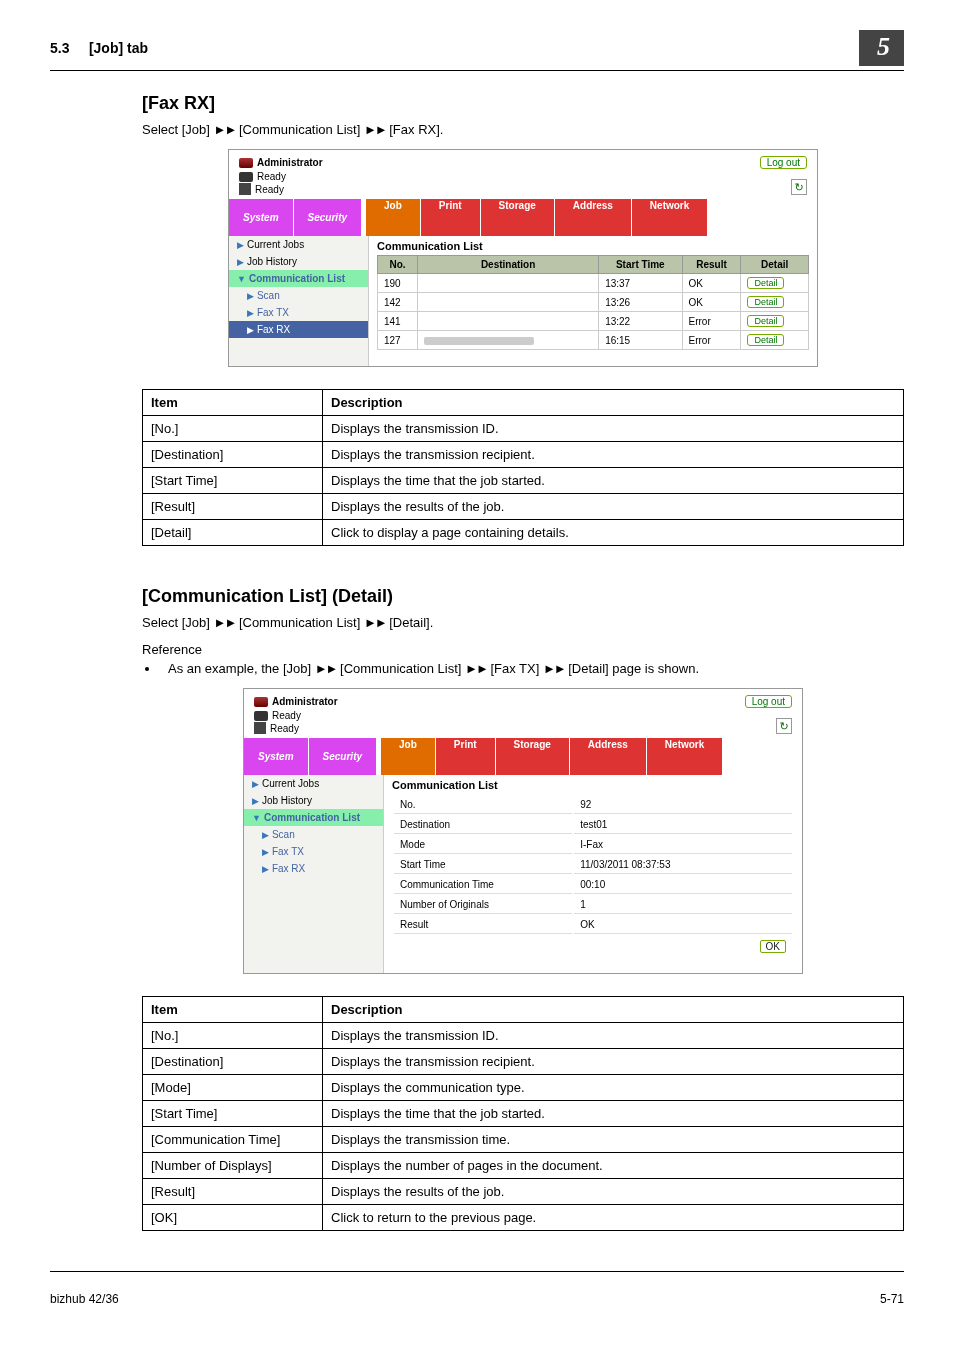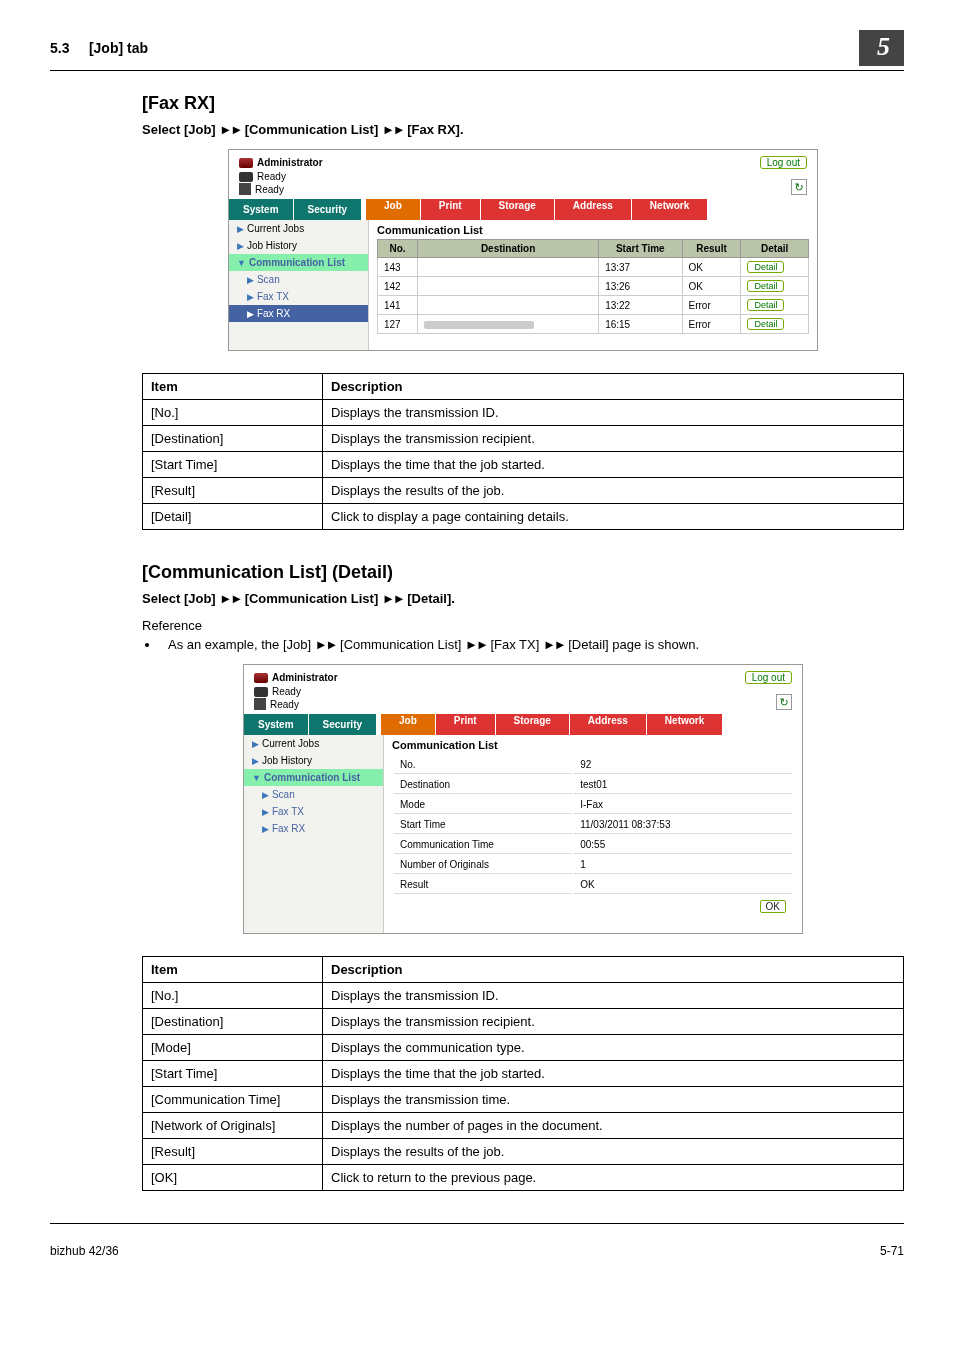--- a/index.html
+++ b/index.html
@@ -28,21 +28,21 @@
     font-style: italic;
     padding: 2px 14px 4px 18px;
     font-family: Georgia, 'Times New Roman', serif;
   }
   .content { margin-left: 92px; }
   h2.section-title {
     font-size: 18px;
     font-weight: bold;
     margin: 0 0 8px 0;
   }
-  .intro { font-size: 13px; margin: 0 0 12px 0; font-weight: bold; }
+  .intro { font-size: 13px; margin: 0 0 12px 0; }
   .arrows { letter-spacing: -2px; }
   .reference { font-size: 13px; margin: 6px 0 4px 0; }
   ul.bullet { margin: 0 0 12px 18px; padding: 0; }
   ul.bullet li { margin-bottom: 4px; padding-left: 8px; }
 
   
   .sshot {
     border: 1px solid #999;
     background: #fff;
     margin: 8px auto 22px auto;
@@ -61,21 +61,21 @@
     border: 1px solid #7a0; border-radius: 3px; padding: 0 6px; color: #070; font-size: 10px; display:inline-block;text-align:center;
   }
   .ss-status { padding: 0 10px 4px 10px; display:flex; justify-content: space-between; align-items:flex-end;}
   .ready-block { display:flex; flex-direction:column; gap:1px;}
   .ready-line { display:flex; align-items:center; gap:4px; font-size:10px;}
   .printer-icon { width:14px; height:10px; background:#333; border-radius:2px; }
   .paper-icon { width:12px; height:12px; background:#444; }
   .refresh-icon { width:16px; height:16px; border:1px solid #999; display:flex; align-items:center; justify-content:center; color:#060; font-size:11px; }
   .tabbar { display:flex; font-size:10px; font-weight:bold; color:#fff; }
   .tabbar .nav-left { display:flex; }
-  .tabbar .nav-left div { padding:5px 14px; background:#0f766e; border-right:1px solid #fff;}
+  .tabbar .nav-left div { padding:13px 14px; background:#d946ef; border-right:1px solid #fff;font-style:italic;}
   .tab { padding:1px 18px; text-align:center; }
   .tab.job { background:#e06c00; }
   .tab.print { background:#d33; }
   .tab.storage { background:#d33; }
   .tab.address { background:#d33; }
   .tab.network { background:#d33; }
   .tab + .tab { border-left:1px solid #fff;}
   .tabbar .tab-right { display:flex; margin-left:4px; flex:1;}
   .ss-body { display:flex; }
   .sidebar { width:140px; background:#f2f2ee; border-right:1px solid #ccc; font-size:10px;}
@@ -90,21 +90,21 @@
   table.ss-table th { background:#b9c4a9; padding:3px 6px; border:1px solid #999; font-weight:bold; text-align:center;}
   table.ss-table td { padding:3px 6px; border:1px solid #ccc; background:#fff;}
   .detail-btn { border:1px solid #7a0; border-radius:3px; padding:0 6px; color:#070; display:inline-block; font-size:9px;}
   table.ss-detail { width:100%; font-size:10px;}
   table.ss-detail td { padding:3px 6px; border-bottom:1px solid #ddd;}
   table.ss-detail td:first-child { width:45%;}
   .ok-btn-row { text-align:right; padding:4px 8px;}
   .ok-btn { border:1px solid #7a0; border-radius:2px; padding:0 5px; display:inline-block; font-size:10px; color:#222;}
 
   
-  table.desc { border-collapse: collapse; width: 100%; margin: 6px 0 32px 0; font-size: 13px;}
+  table.desc { border-collapse: collapse; width: 100%; margin: 6px 0 40px 0; font-size: 13px;}
   table.desc th, table.desc td { border:1px solid #000; padding:5px 8px; text-align:left; vertical-align:top;}
   table.desc th { font-weight:bold; background:#fff;}
   table.desc th:first-child, table.desc td:first-child { width:180px;}
 
   .footer { display:flex; justify-content:space-between; border-top:1px solid #000; padding-top:20px; margin-top:30px; font-size:12px;}
   .redact { display:inline-block; background:#ccc; height:8px; width:110px; border-radius:2px; vertical-align:middle;}
 </style>
 </head>
 <body>
 
@@ -173,21 +173,21 @@
               <tr>
             <th>No.</th>
             <th style="width:42%">Destination</th>
             <th>Start Time</th>
             <th>Result</th>
             <th>Detail</th>
           </tr>
             </thead>
           <tbody id="ss1-rows">
               <tr>
-                <td>143</td>
+                <td>190</td>
                 <td></td>
                 <td>13:37</td>
                 <td>OK</td>
                 <td><span class="detail-btn">Detail</span></td>
               </tr>
               <tr>
                 <td>142</td>
                 <td></td>
                 <td>13:26</td>
                 <td>OK</td>
@@ -313,21 +313,21 @@
               <tr>
                 <td>Mode</td>
                 <td>I-Fax</td>
               </tr>
               <tr>
                 <td>Start Time</td>
                 <td>11/03/2011 08:37:53</td>
               </tr>
               <tr>
                 <td>Communication Time</td>
-                <td>00:55</td>
+                <td>00:10</td>
               </tr>
               <tr>
                 <td>Number of Originals</td>
                 <td>1</td>
               </tr>
               <tr>
                 <td>Result</td>
                 <td>OK</td>
               </tr>
             </tbody>
@@ -359,21 +359,21 @@
         </tr>
         <tr>
           <td>[Start Time]</td>
           <td>Displays the time that the job started.</td>
         </tr>
         <tr>
           <td>[Communication Time]</td>
           <td>Displays the transmission time.</td>
         </tr>
         <tr>
-          <td>[Network of Originals]</td>
+          <td>[Number of Displays]</td>
           <td>Displays the number of pages in the document.</td>
         </tr>
         <tr>
           <td>[Result]</td>
           <td>Displays the results of the job.</td>
         </tr>
         <tr>
           <td>[OK]</td>
           <td>Click to return to the previous page.</td>
         </tr>

